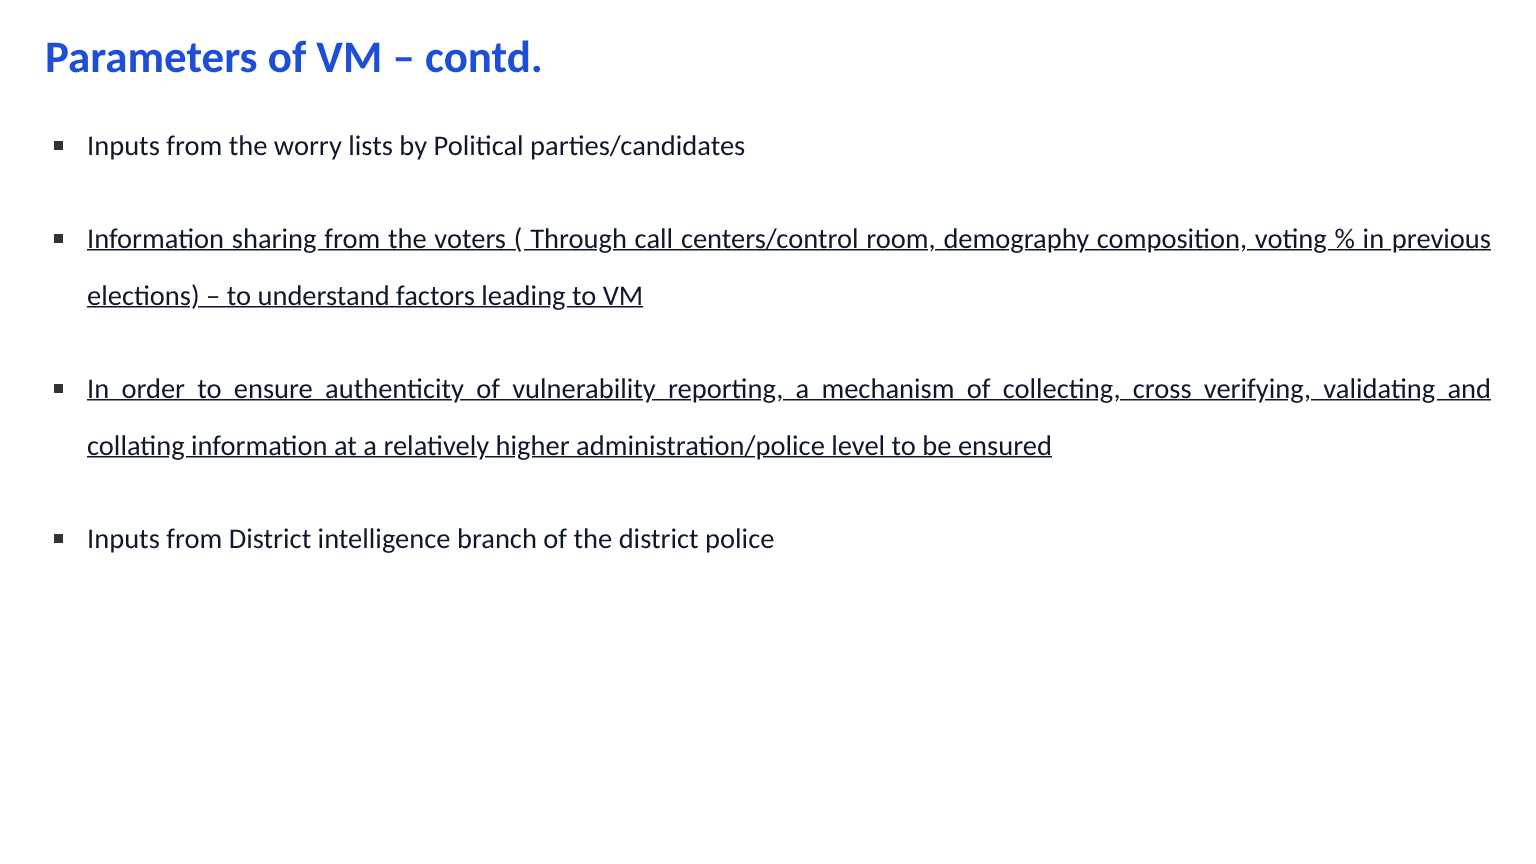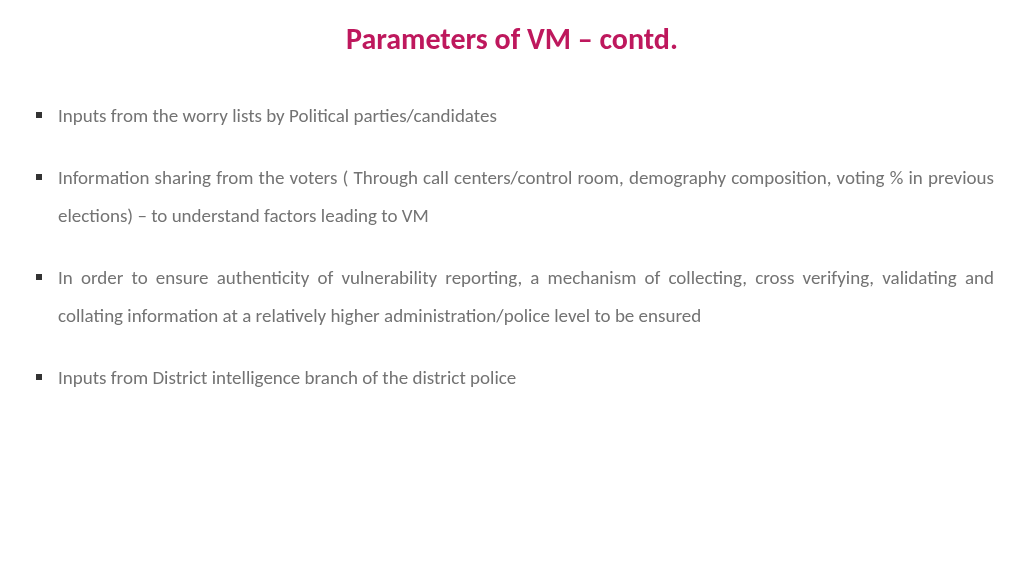--- a/index.html
+++ b/index.html
@@ -12,39 +12,39 @@
       height: 576px;
       background: #ffffff;
       font-family: Calibri, "Segoe UI", Arial, sans-serif;
       color: #1a1a1a;
       padding: 20px 30px;
       overflow: hidden;
     }
     .title {
       font-size: 30px;
       font-weight: 700;
-      text-align: center;
-      margin-bottom: 40px;
-      color: #be185d;
+      margin-bottom: 22px;
+      color: #1d4ed8;
     }
     .bullet-list {
       list-style: none;
       padding-left: 0;
     }
     .bullet-item {
       position: relative;
       padding-left: 28px;
       font-size: 19px;
       line-height: 2.0;
       margin-bottom: 24px;
-      color: #737373;
+      color: #0f172a;
     }
     .bullet-item.justified {
       text-align: justify;
       text-justify: inter-word;
+      text-decoration: underline;
     }
     .bullet-marker {
       position: absolute;
       left: 6px;
       top: 15px;
       width: 6px;
       height: 6px;
       background: #333333;
       display: inline-block;
     }

